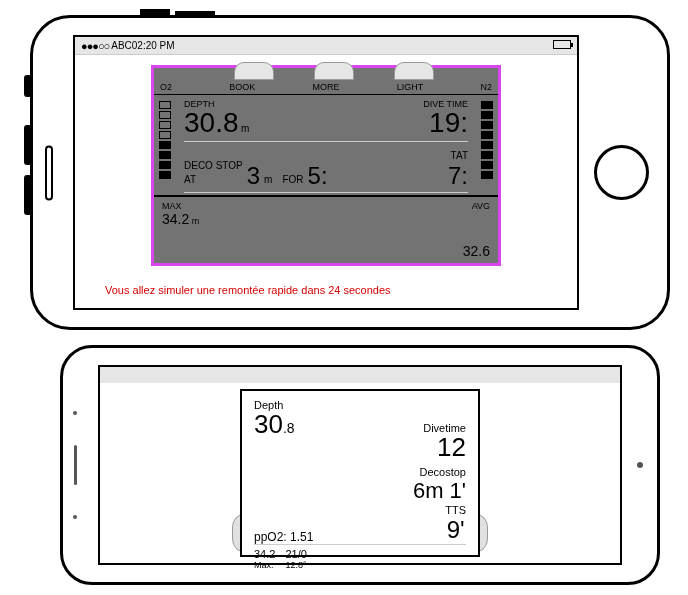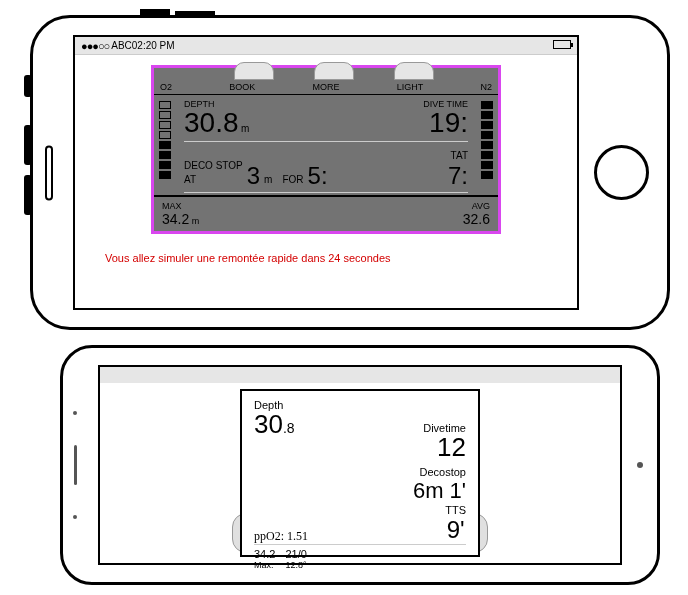--- a/index.html
+++ b/index.html
@@ -247,21 +247,21 @@
   }
   .w2-row1 { display: flex; }
   .w2-left { flex: 1; font-size: 11px; }
   .w2-right { text-align: right; font-size: 11px; margin-top: 23px; }
   .w2-big { font-size: 26px; line-height: 1; }
   .w2-big .dec { font-size: 14px; }
   .w2-row2 { display: flex; align-items: flex-end; margin-top: 6px; }
   .w2-row2 .r { margin-left: auto; text-align: right; }
   .w2-row2 .r .lbl { font-size: 11px; }
   .w2-row2 .r .v { font-size: 22px; }
-  .w2-row3 { margin-top: 6px; font-size: 12px; font-family: Liberation Serif, serif; }
+  .w2-row3 { margin-top: 6px; font-size: 12px; }
   .w2-row3-r { text-align: center; font-size: 11px; }
   .w2-row3-r .v { font-size: 24px; }
   .w2-bottom {
     margin-top: auto;
     display: flex;
     font-size: 11px;
     gap: 10px;
     border-top: 1px solid #ccc;
     padding-top: 3px;
   }
@@ -367,21 +367,21 @@
                 <div class="seg fill"></div>
                 <div class="seg fill"></div>
                 <div class="seg fill"></div>
             </div>
           </div>
           <div class="watch1-bottom">
             <div class="bcol">
               <span>MAX</span>
               <span><span class="v">34.2</span> <span>m</span></span>
             </div>
-            <div class="bcol" style="text-align:right;align-items:flex-end;">
+            <div class="bcol" style="text-align:right;align-items:flex-end;gap:32px;">
               <span>AVG</span>
               <span class="v">32.6</span>
             </div>
           </div>
         </div>
         <div class="alert">Vous allez simuler une remontée rapide dans 24 secondes</div>
       </div>
     </div>
     <div class="home-btn"></div>
   </div>

